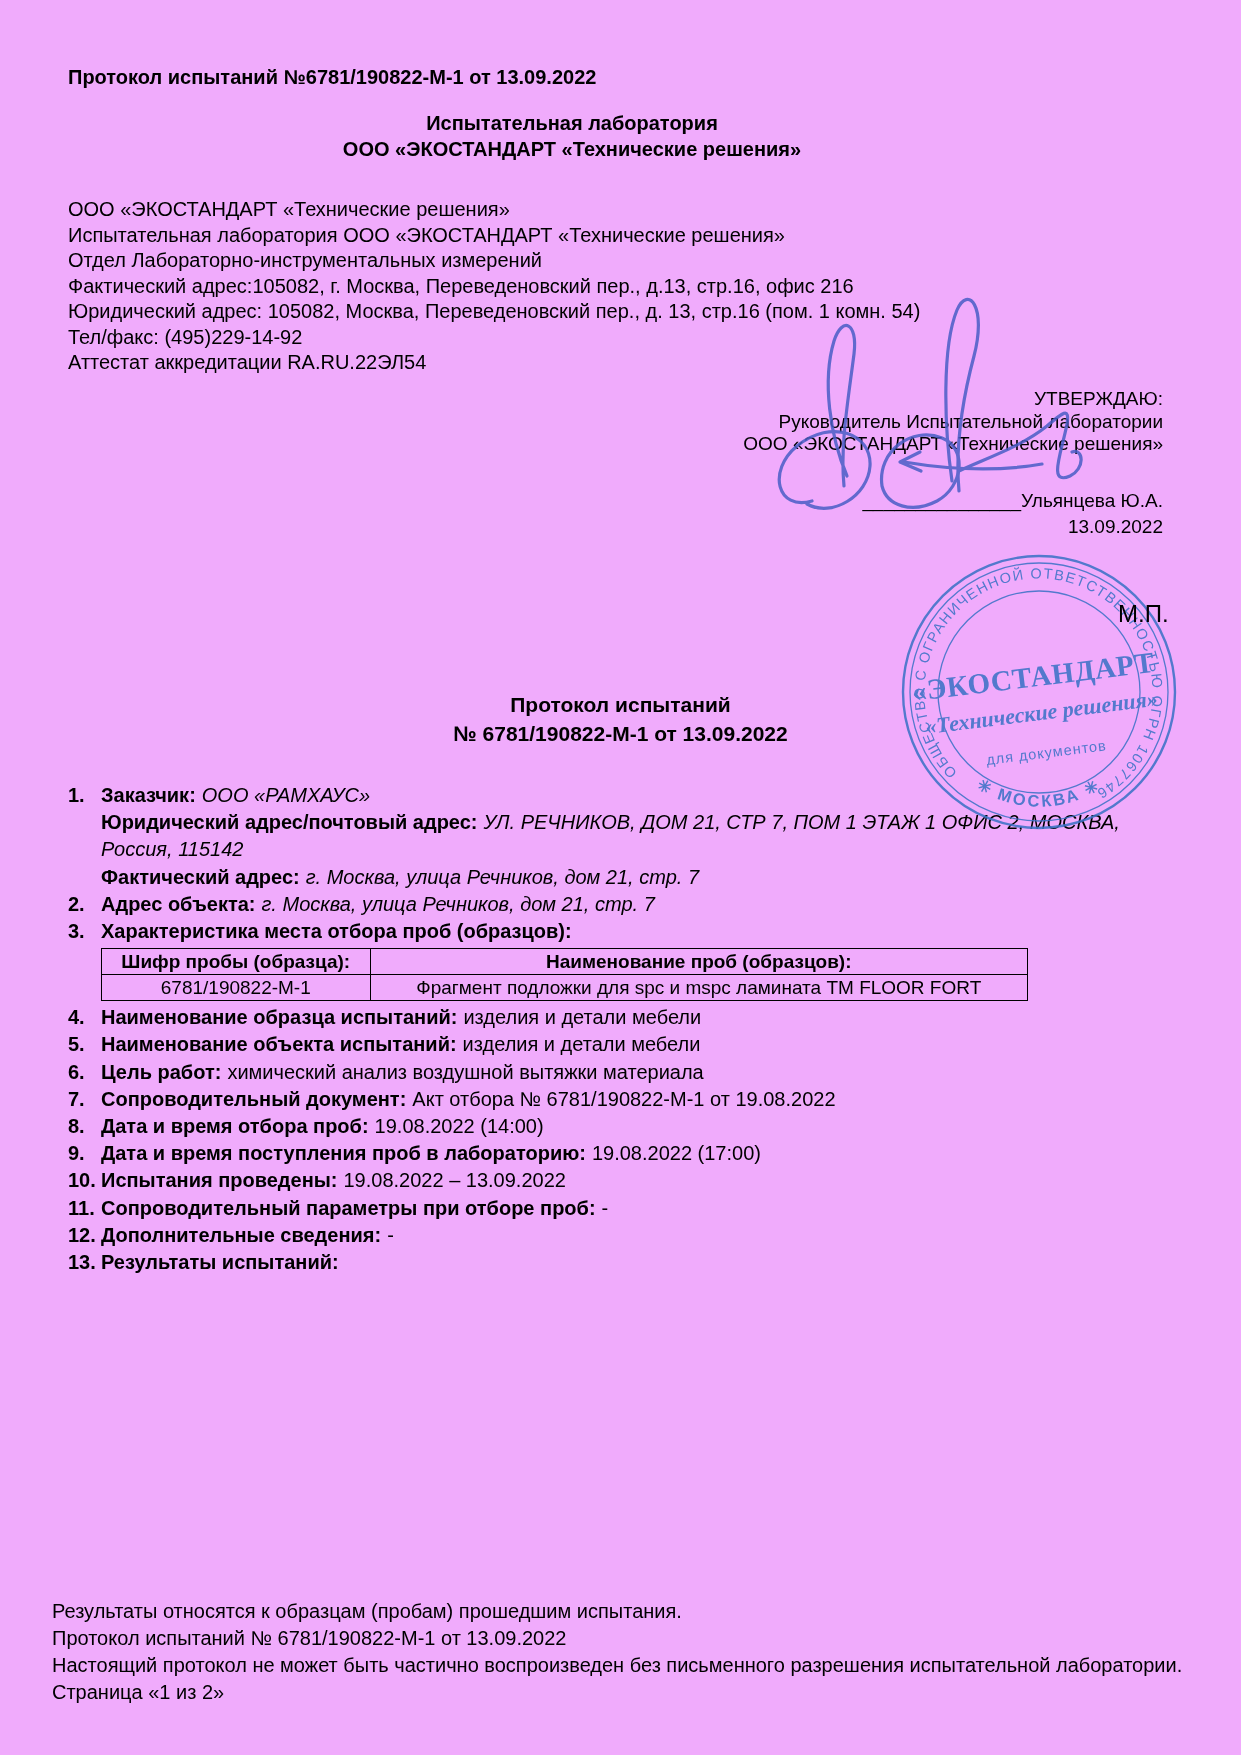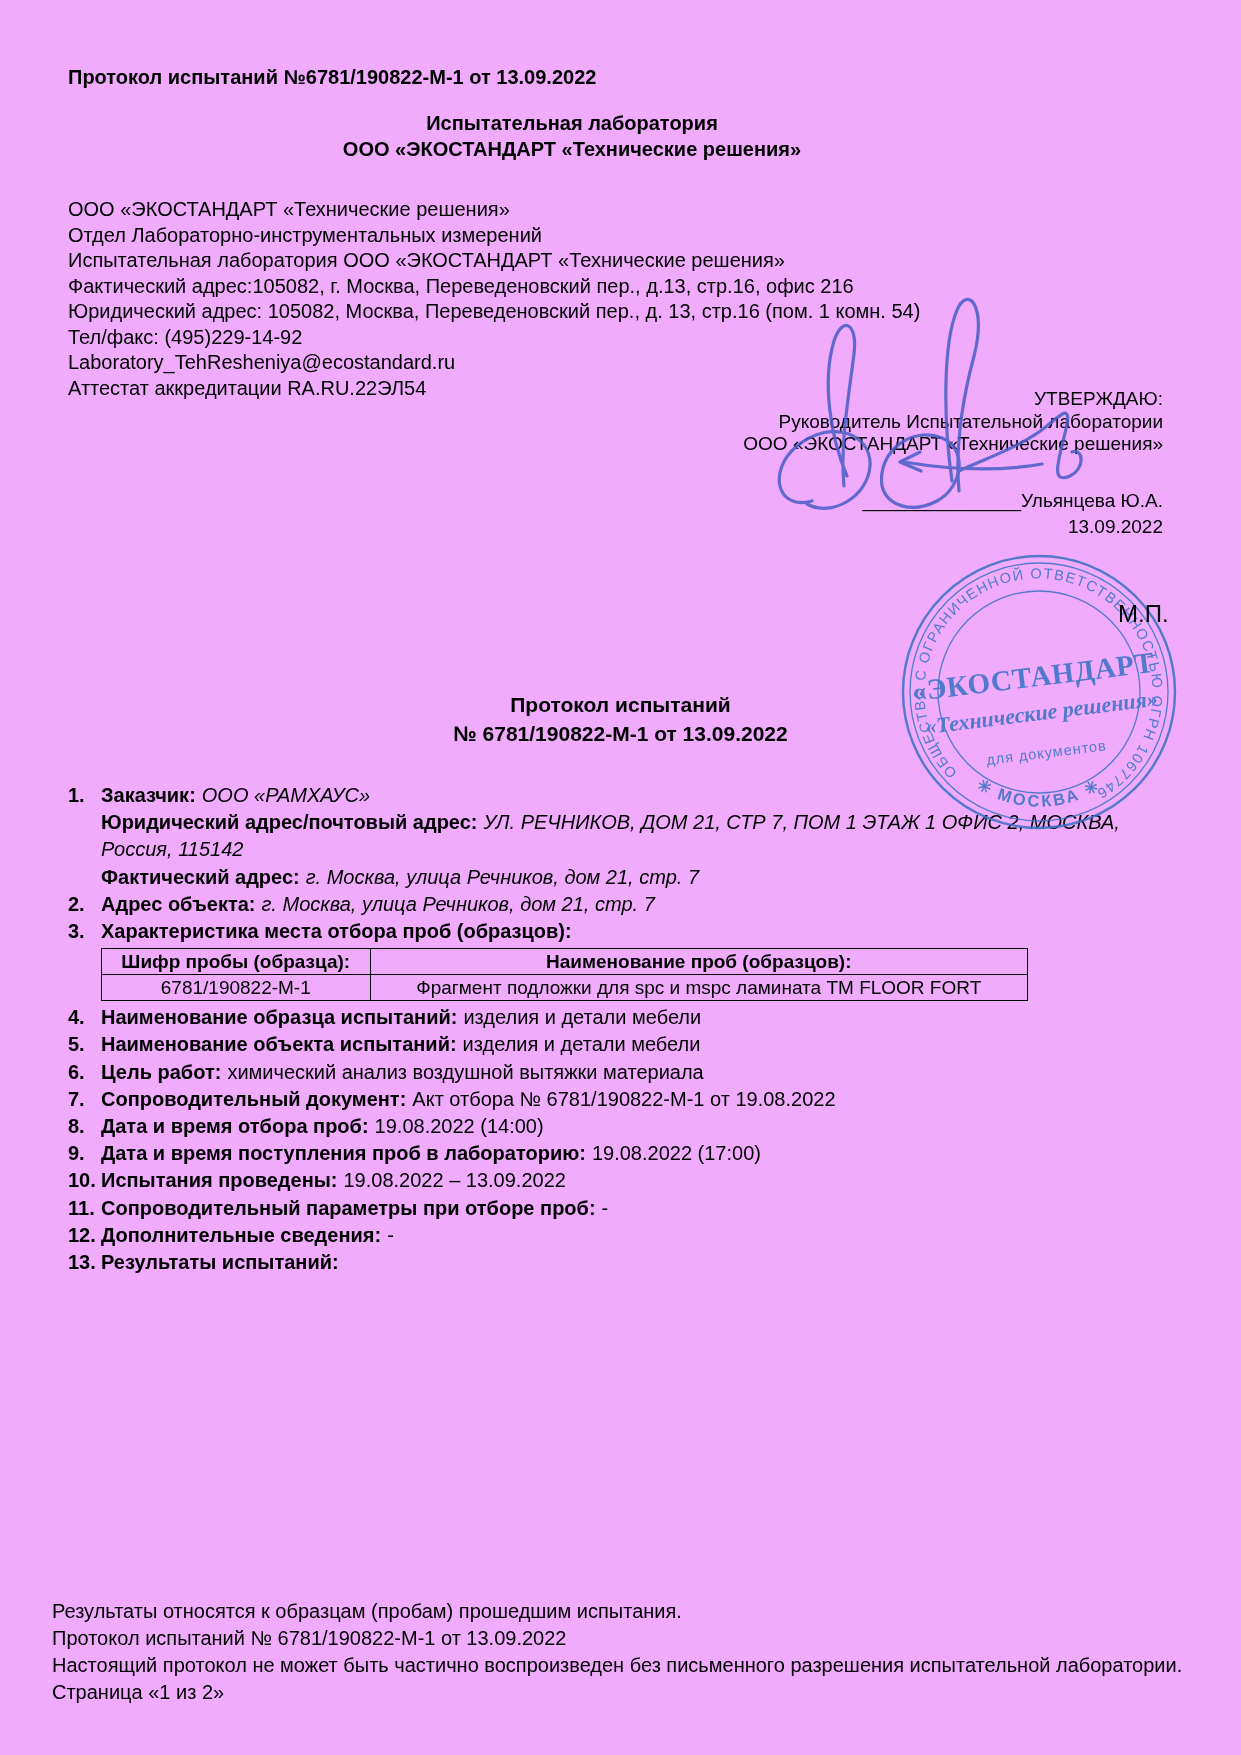--- a/index.html
+++ b/index.html
@@ -45,26 +45,25 @@
 
   <div class="hdr-line">Протокол испытаний №6781/190822-М-1 от 13.09.2022</div>
 
   <div class="center-head">
     <div>Испытательная лаборатория</div>
     <div>ООО «ЭКОСТАНДАРТ «Технические решения»</div>
   </div>
 
   <div class="lab-info">
     <div>ООО «ЭКОСТАНДАРТ «Технические решения»</div>
+    <div>Испытательная лаборатория ООО «ЭКОСТАНДАРТ «Технические решения»</div>
     <div>Отдел Лабораторно-инструментальных измерений</div>
-    <div>Испытательная лаборатория ООО «ЭКОСТАНДАРТ «Технические решения»</div>
     <div>Фактический адрес:105082, г. Москва, Переведеновский пер., д.13, стр.16, офис 216</div>
     <div>Юридический адрес: 105082, Москва, Переведеновский пер., д. 13, стр.16 (пом. 1 комн. 54)</div>
     <div>Тел/факс: (495)229-14-92</div>
-    <div>Laboratory_TehResheniya@ecostandard.ru</div>
     <div>Аттестат аккредитации RA.RU.22ЭЛ54</div>
   </div>
 
   <div class="approval">
     <div>УТВЕРЖДАЮ:</div>
     <div>Руководитель Испытательной лаборатории</div>
     <div>ООО «ЭКОСТАНДАРТ «Технические решения»</div>
     <div class="sig-name"><span>_______________</span><span>Ульянцева Ю.А.</span></div>
     <div class="date-line">13.09.2022</div>
   </div>

